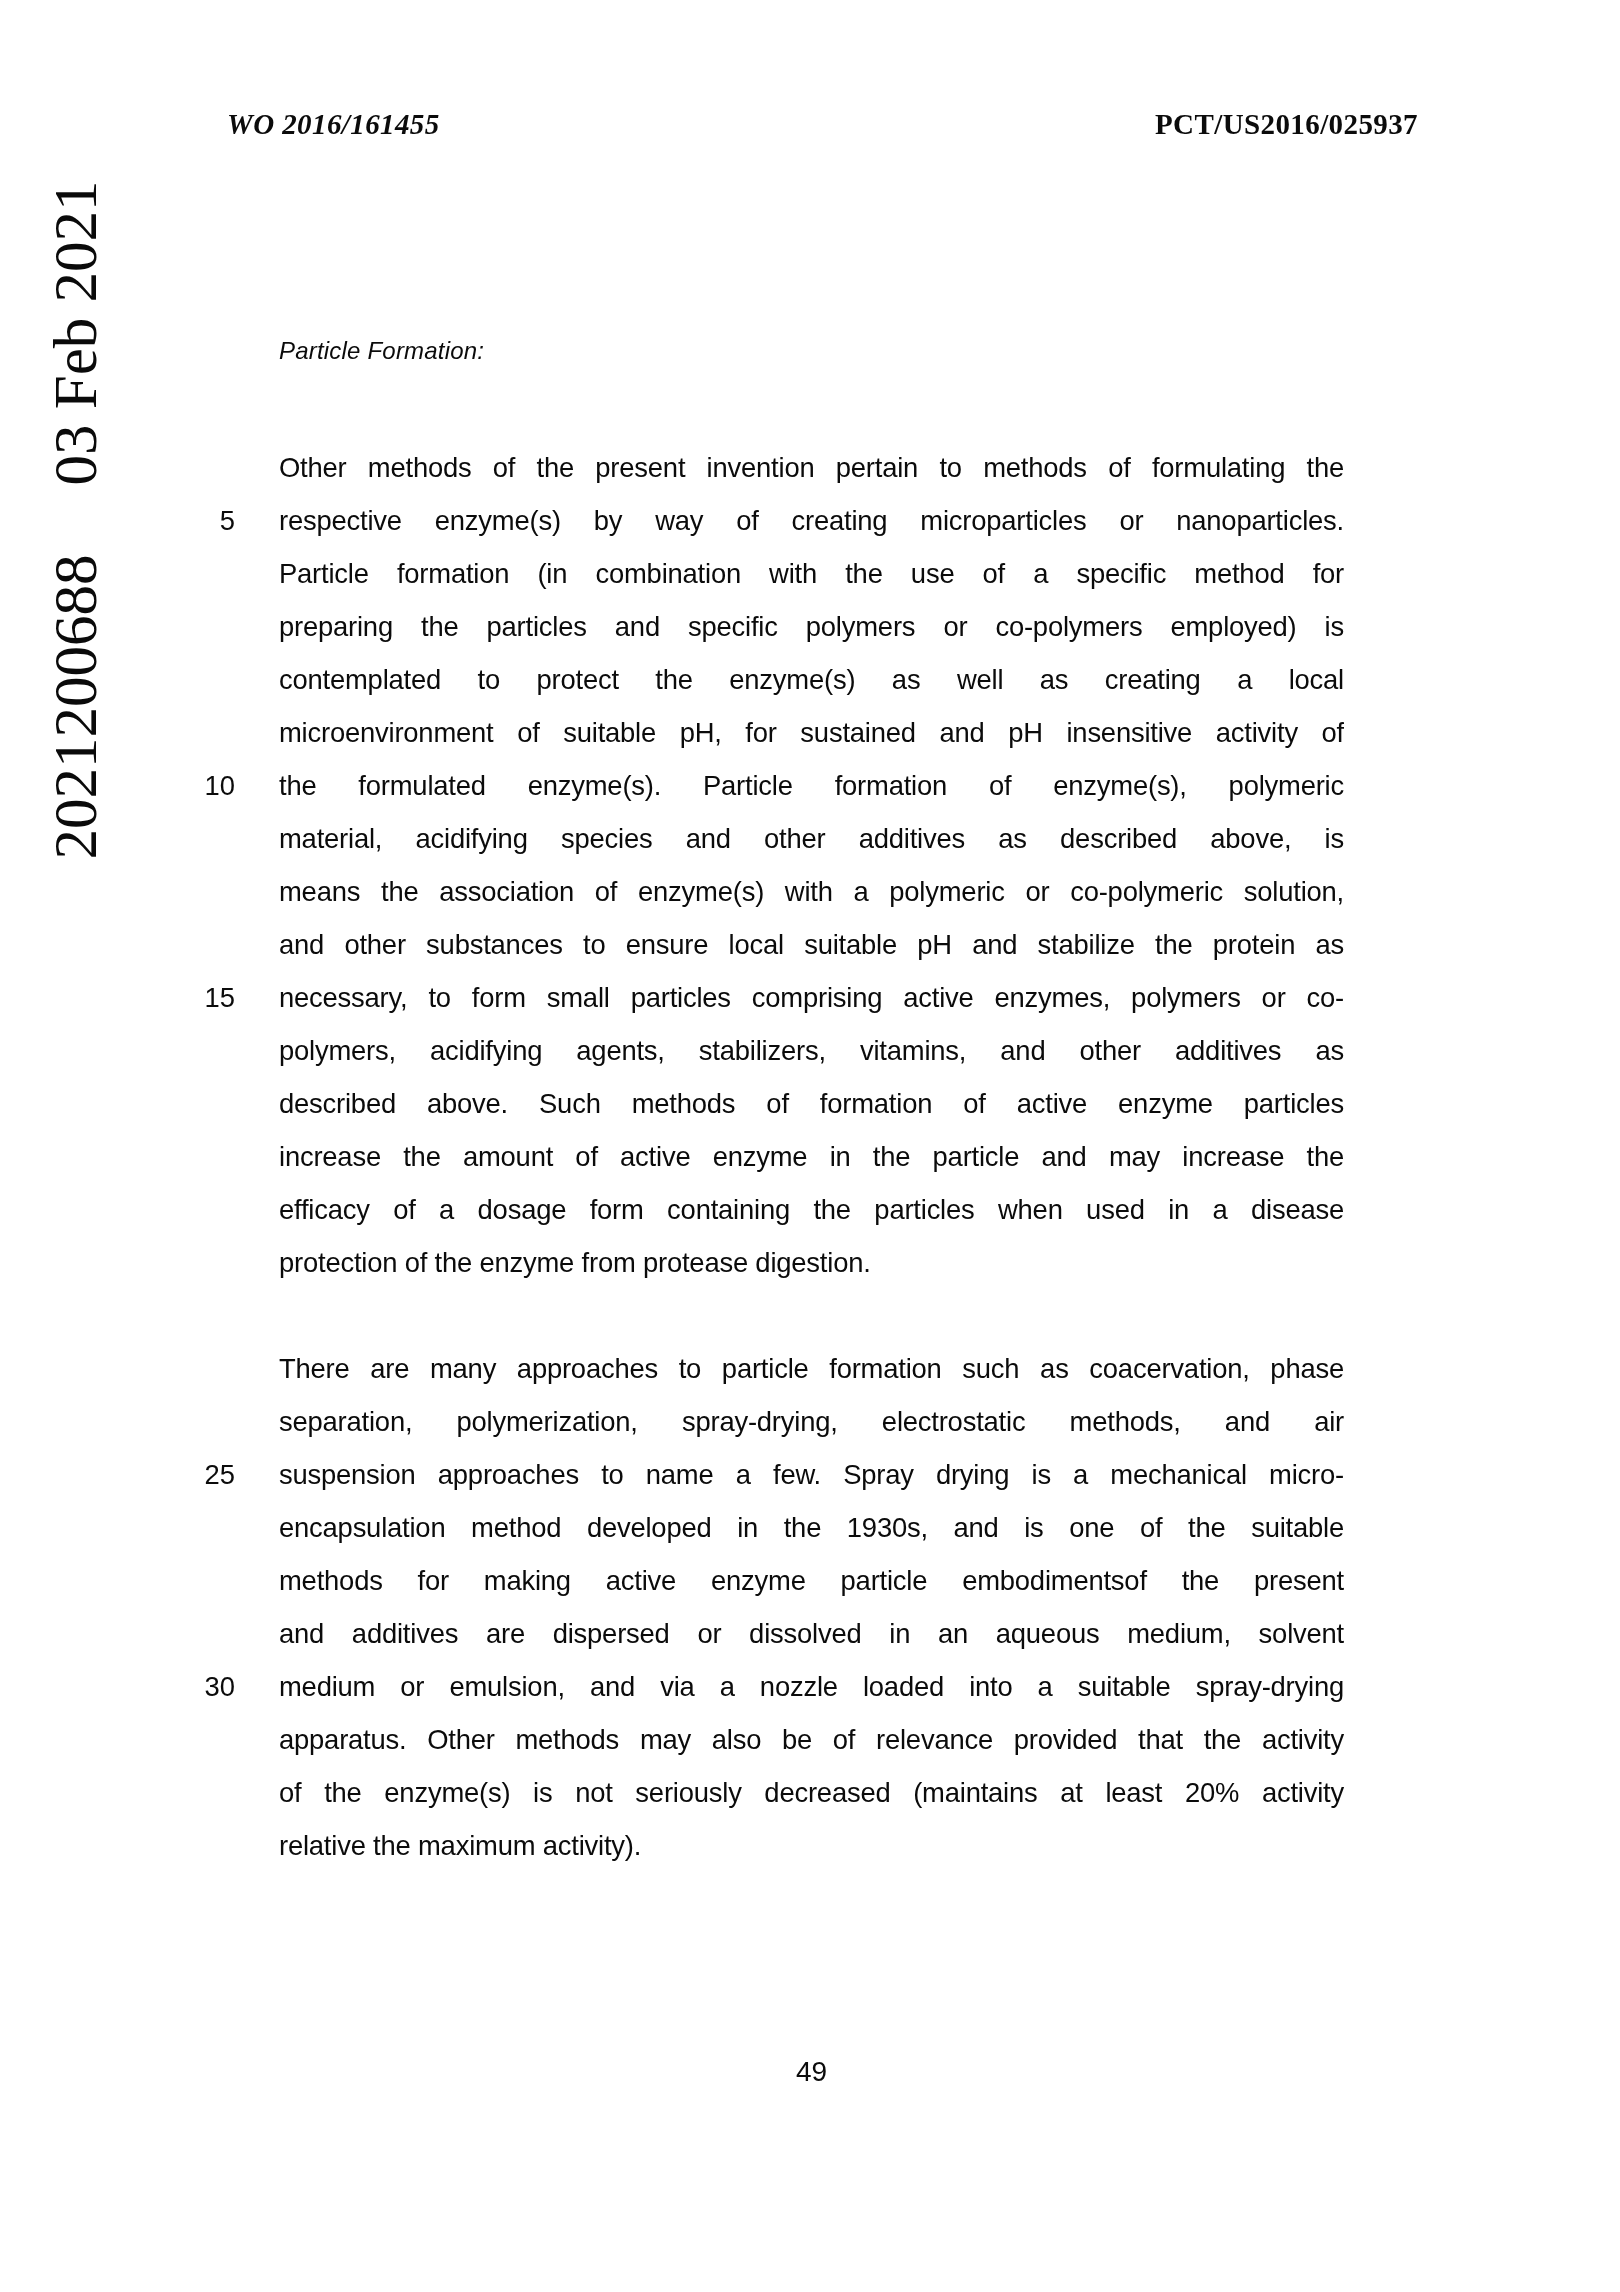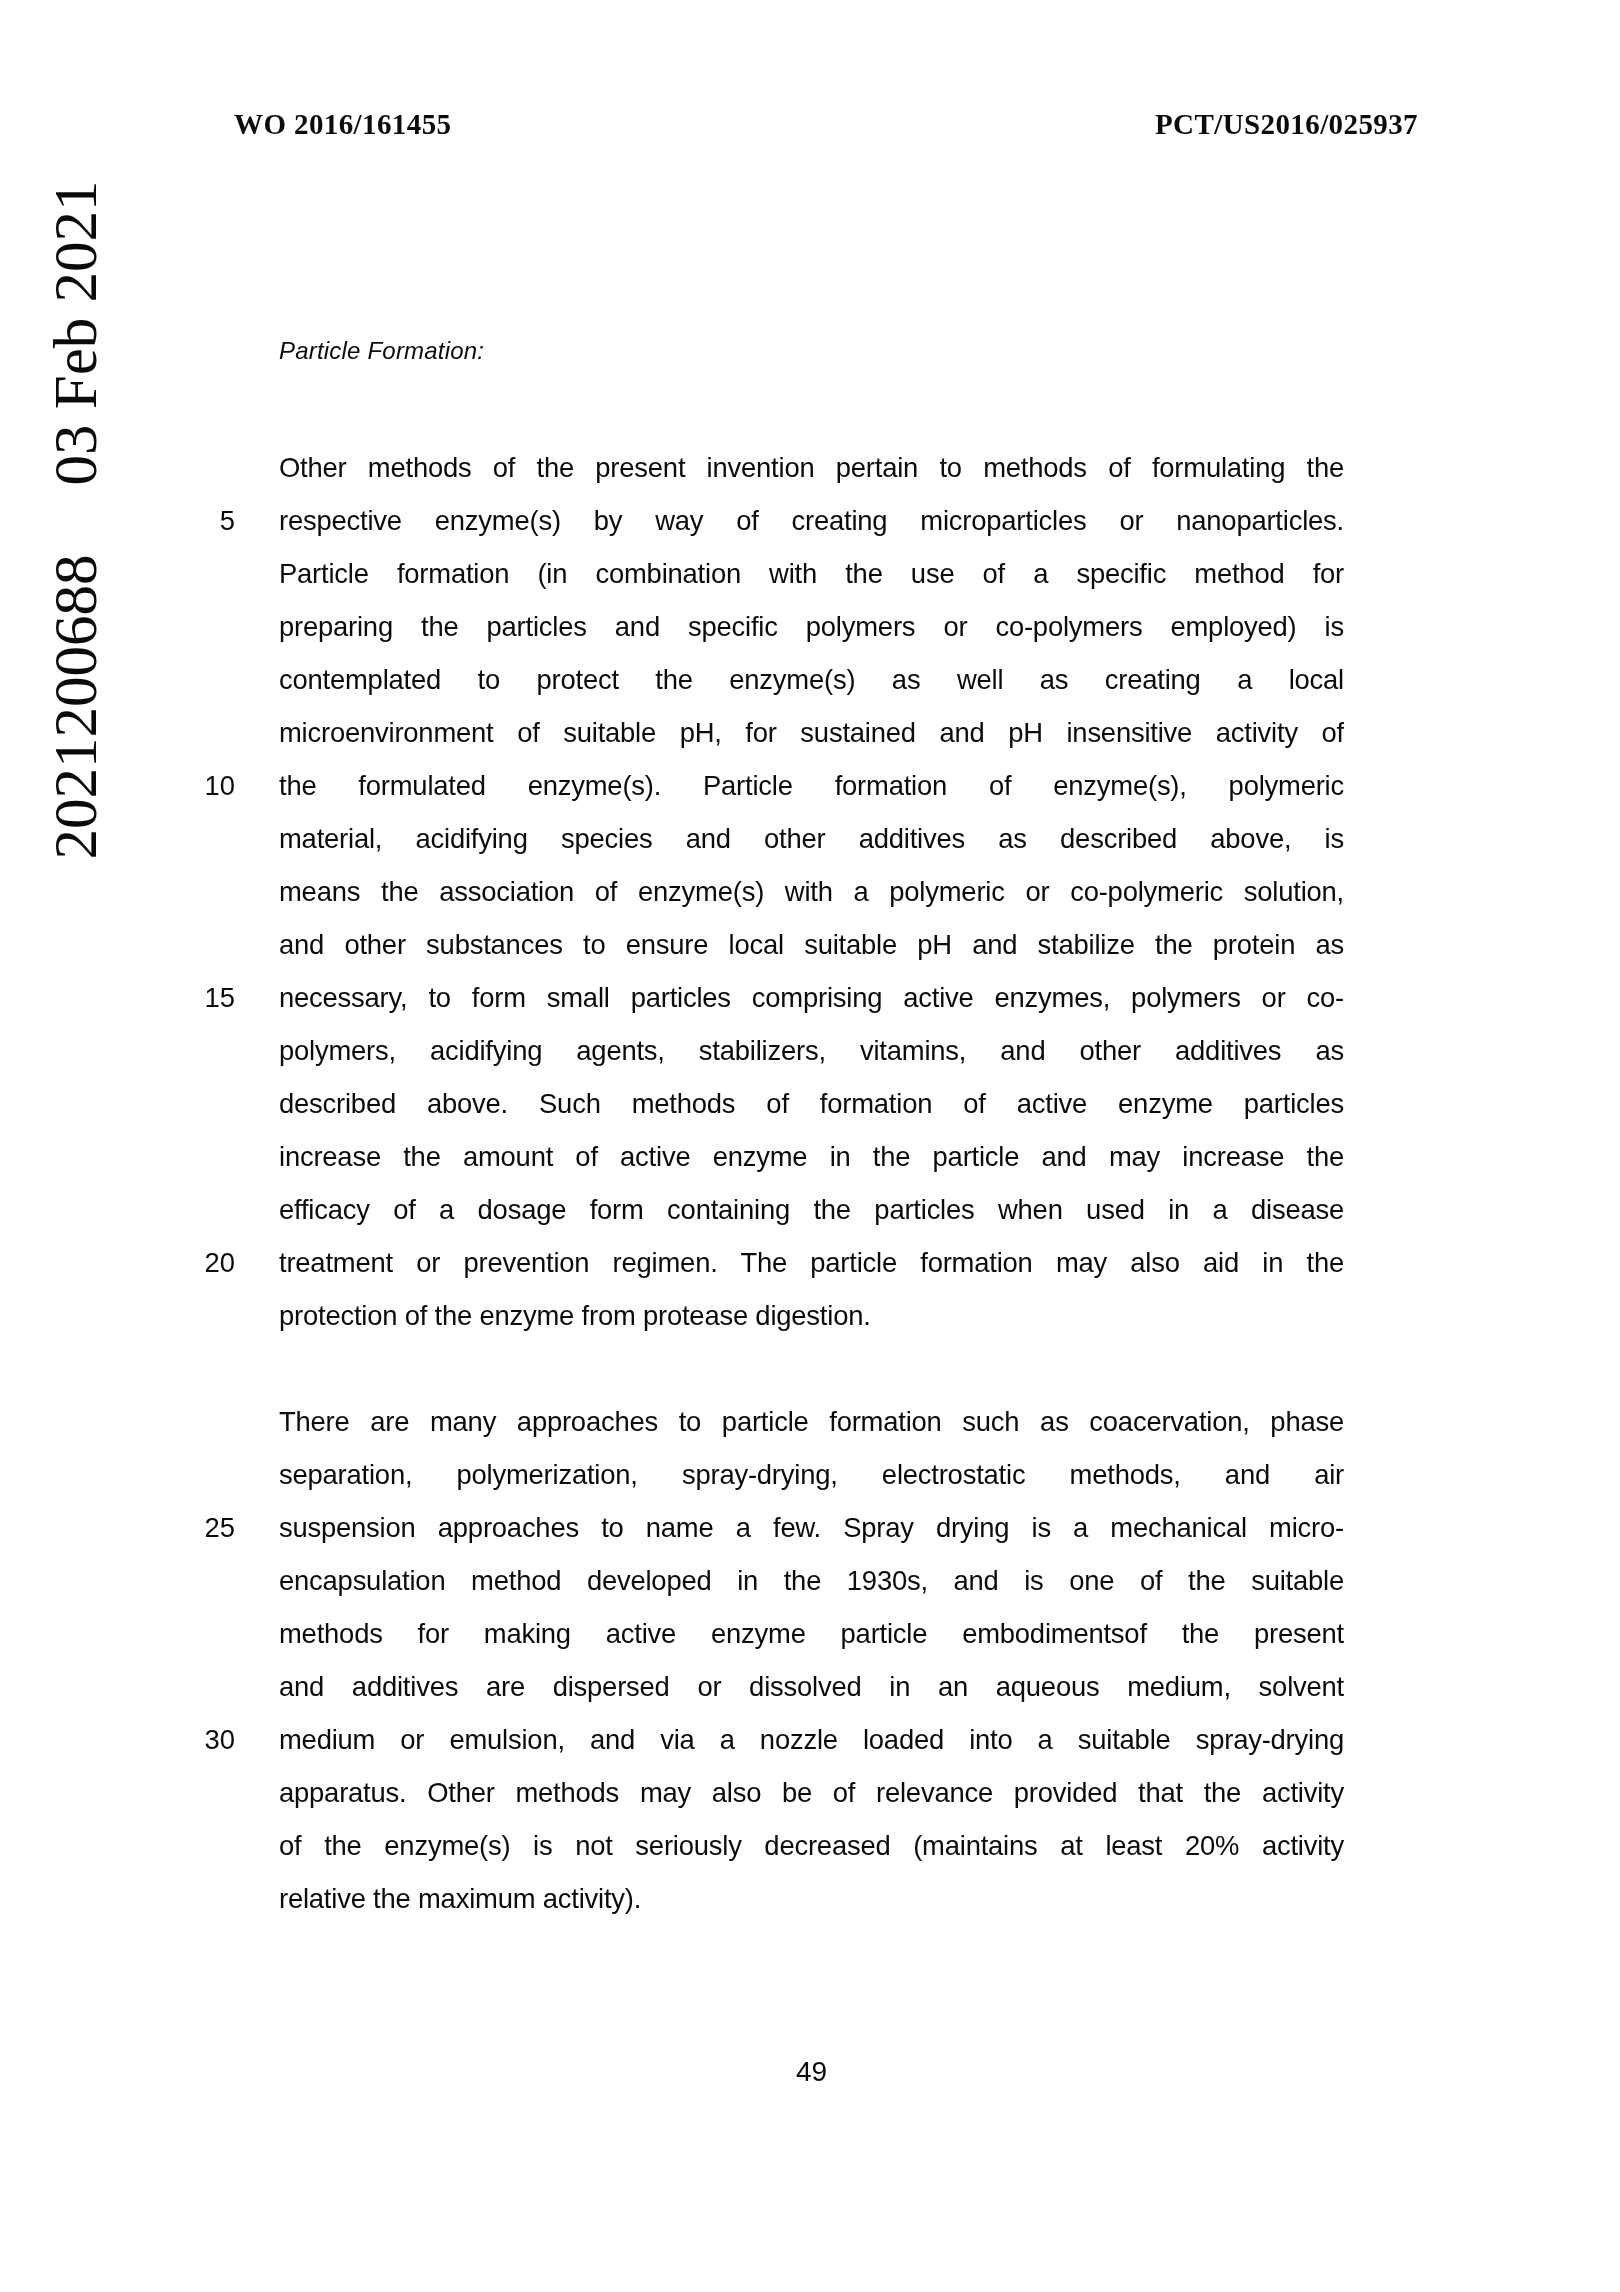--- a/index.html
+++ b/index.html
@@ -14,21 +14,21 @@
   }
   .header-doc-num {
     position: absolute;
     top: 108px;
     font-family: "Liberation Serif", serif;
     font-weight: bold;
     font-size: 29px;
     letter-spacing: 0.4px;
     white-space: nowrap;
   }
-  .header-left  { left: 234px; }
+  .header-left  { left: 227px; font-style: italic; }
   .header-right { left: 1155px; }
 
   .stamp {
     position: absolute;
     left: 76px;
     top: 520px;
     transform: translate(-50%, -50%) rotate(-90deg);
     white-space: nowrap;
     font-family: "Liberation Serif", serif;
     font-size: 61px;
@@ -163,24 +163,20 @@
     <div class="txt">described above.  Such methods of formation of active enzyme particles</div>
   </div>
         <div class="line">
     <span class="no"></span>
     <div class="txt">increase the amount of active enzyme in the particle and may increase the</div>
   </div>
         <div class="line">
     <span class="no"></span>
     <div class="txt">efficacy of a dosage form containing the particles when used in a disease</div>
   </div>
-        <div class="line">
-    <span class="no">20</span>
-    <div class="txt">treatment or prevention regimen.  The particle formation may also aid in the</div>
-  </div>
         <div class="line last-line">
     <span class="no"></span>
     <div class="txt">protection of the enzyme from protease digestion.</div>
   </div>
       </div>
       <div class="para">
         <div class="line">
     <span class="no"></span>
     <div class="txt">There are many approaches to particle formation such as coacervation, phase</div>
   </div>

